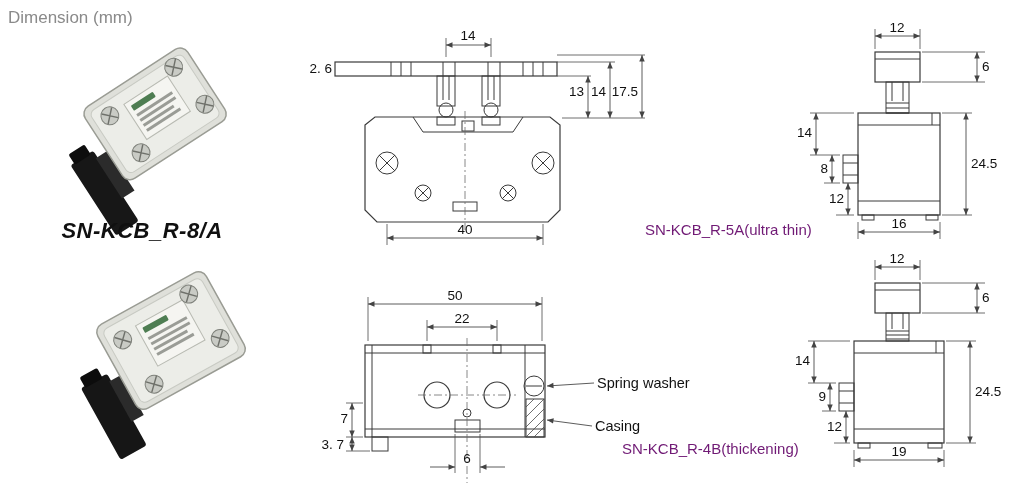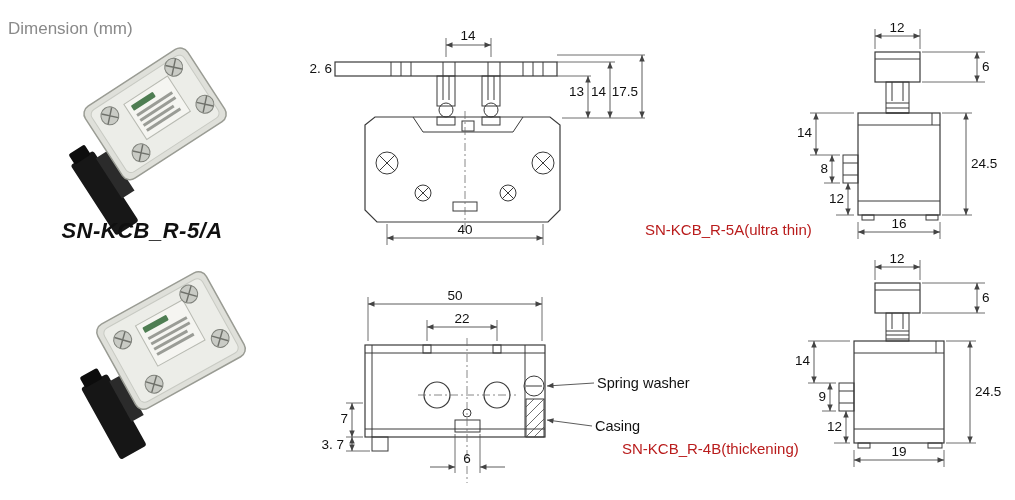--- a/index.html
+++ b/index.html
@@ -2,21 +2,21 @@
 <html><head>
 <meta charset="utf-8">
 <style>
   * { margin:0; padding:0; box-sizing:border-box; }
   html,body { background:#fff; }
   body { font-family:"Liberation Sans", sans-serif; }
   #sheet { position:relative; width:1015px; height:500px; background:#ffffff; overflow:hidden; }
   .abs { position:absolute; }
   .title { color:#8a8a8a; font-size:17px; }
   .prod-label { font-size:22px; font-weight:bold; font-style:italic; color:#101010; text-align:center; letter-spacing:.5px; }
-  .side-label { font-size:15px; color:#b91c1c; }
+  .side-label { font-size:15px; color:#701a75; }
   svg { overflow:visible; }
   .ol  { stroke:#3a3a3a; stroke-width:1.2; fill:none; }
   .ol2 { stroke:#3a3a3a; stroke-width:1;   fill:none; }
   .xl  { stroke:#4a4a4a; stroke-width:.8;  fill:none; }
   .dl  { stroke:#4a4a4a; stroke-width:.9;  fill:none; }
   .cl  { stroke:#6a6a6a; stroke-width:.8;  fill:none; stroke-dasharray:8 3 2 3; }
   text.dt  { font-size:13.5px; fill:#111; font-family:"Liberation Sans",sans-serif; }
   text.ann { font-size:14.5px; fill:#111; font-family:"Liberation Sans",sans-serif; }
   .mid { text-anchor:middle; } .end { text-anchor:end; }
 </style>
@@ -26,21 +26,21 @@
 <svg width="0" height="0" style="position:absolute">
   <defs>
     <marker id="ah" viewBox="0 0 10 10" refX="9.5" refY="5" markerWidth="8" markerHeight="8" orient="auto-start-reverse">
       <path d="M0.5,1.2 L9.5,5 L0.5,8.8 Z" fill="#444"></path>
     </marker>
   </defs>
 </svg>
 
 <div id="sheet">
 
-  <div class="abs title" style="left:8px;top:19px">Dimension (mm)</div>
+  <div class="abs title" style="left:8px;top:8px">Dimension (mm)</div>
 
   <svg class="abs" style="left:40px;top:22px" width="210" height="200" viewBox="0 0 210 200">
     <g transform="translate(8,6) rotate(-33 97 96)">
       <rect x="12" y="90" width="27" height="84" rx="3" fill="#171717"></rect>
       <rect x="16" y="80" width="19" height="12" rx="2" fill="#0d0d0d"></rect>
       <rect x="37" y="98" width="15" height="48" fill="#2b2b2b"></rect>
       <rect x="50" y="50" width="122" height="86" rx="9" fill="#dfe0da" stroke="#9a9c94" stroke-width="1.5"></rect>
       <rect x="56" y="56" width="110" height="74" rx="6" fill="#ecede8" stroke="#c8cac3"></rect>
       <rect x="90" y="68" width="52" height="42" fill="#f5f5f1" stroke="#b8bab2"></rect>
       <rect x="95" y="73" width="26" height="6" rx="1" fill="#4e7d52"></rect>
@@ -58,21 +58,21 @@
       </g>
       <g stroke="#6f716b" stroke-width="1.4">
         <path d="M66,64 L78,76 M78,64 L66,76"></path>
         <path d="M146,58 L158,70 M158,58 L146,70"></path>
         <path d="M72,112 L84,124 M84,112 L72,124"></path>
         <path d="M152,106 L164,118 M164,106 L152,118"></path>
       </g>
     </g>
   </svg>
 
-  <div class="abs prod-label" style="left:42px;top:218px;width:200px">SN-KCB_R-5/A</div>
+  <div class="abs prod-label" style="left:42px;top:218px;width:200px">SN-KCB_R-8/A</div>
 
   <svg class="abs" style="left:295px;top:5px" width="355" height="250" viewBox="0 0 355 250">
 
     <g>
       <rect x="40" y="57" width="222" height="14" class="ol"></rect>
       <path class="ol2" d="M96,57 V71 M106,57 V71 M116,57 V71 M148,57 V71 M160,57 V71 M193,57 V71 M205,57 V71 M228,57 V71 M238,57 V71 M248,57 V71"></path>
     </g>
 
     <g>
       <rect x="142" y="71" width="18" height="30" class="ol2"></rect>

